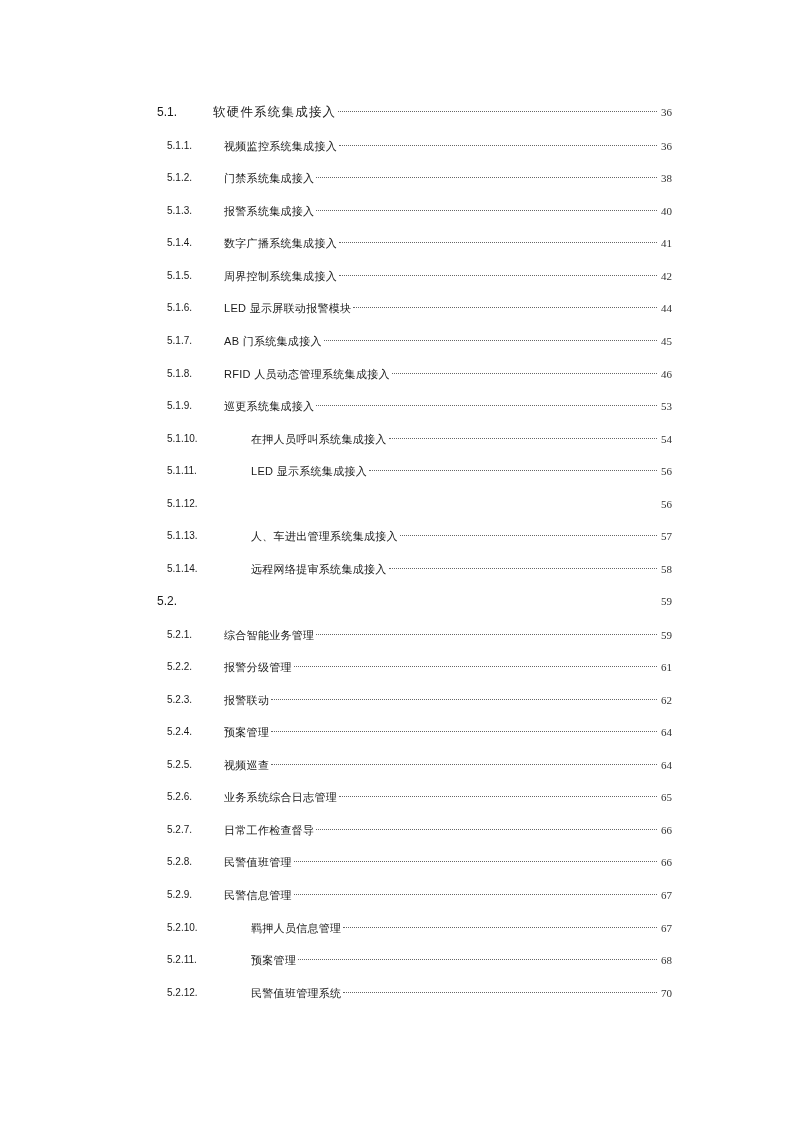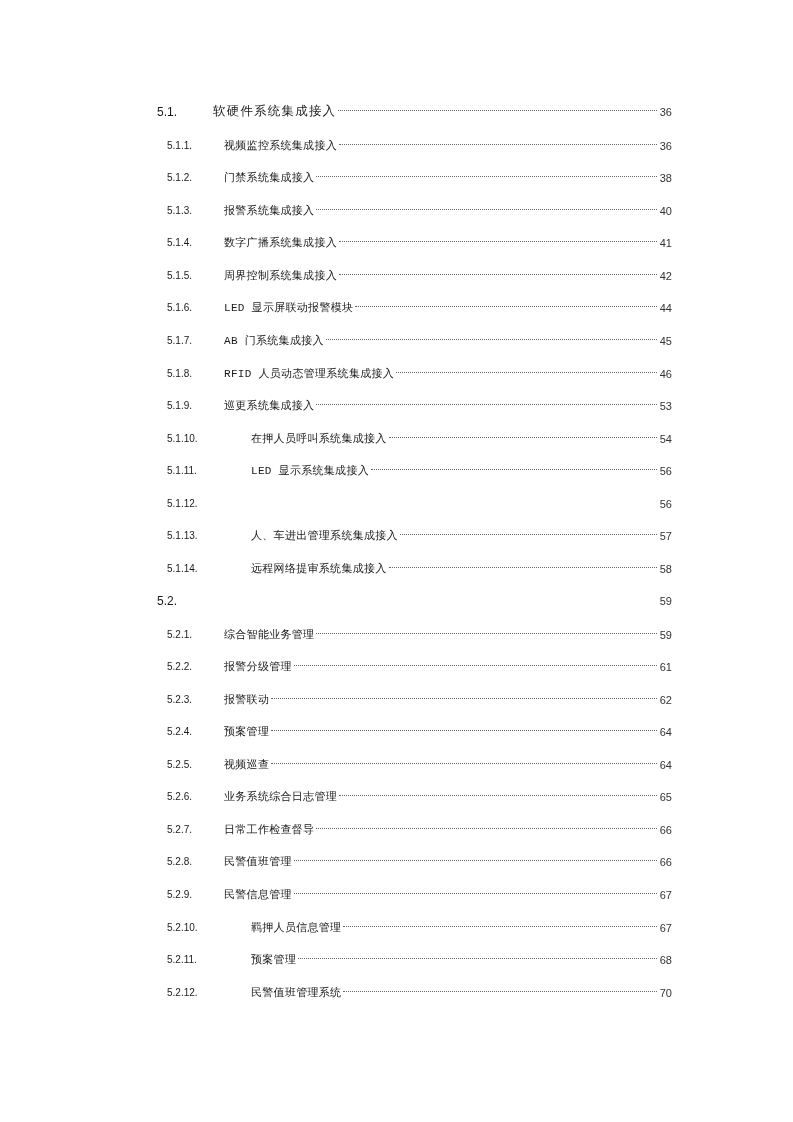--- a/index.html
+++ b/index.html
@@ -39,36 +39,36 @@
       position: absolute;
       top: 0;
       right: 135px;
       display: flex;
       align-items: baseline;
       height: 20px;
       line-height: 20px;
     }
     .title {
       white-space: nowrap;
-      font-family: Liberation Mono, monospace;
+      font-family: Liberation Sans, sans-serif;
       flex: 0 0 auto;
     }
     .leader {
       flex: 1 1 auto;
       height: 10px;
       margin: 0 1px 0 2px;
       border-bottom: 1px dotted #666666;
       position: relative;
       top: -4px;
     }
     .page {
       position: absolute;
       top: 0;
       right: 121px;
-      font-family: Liberation Sans, sans-serif;
+      font-family: Liberation Serif, serif;
       font-size: 11px;
       line-height: 20px;
       color: #333333;
       text-align: right;
       width: 16px;
     }
     .lvl1 .num { left: 157px; font-size: 12px; }
     .lvl1 .title { font-size: 12.5px; letter-spacing: 1.2px; }
     .lvl1 .title-wrap { left: 213px; }
     .lvl2 .num { left: 167px; font-size: 10px; }

